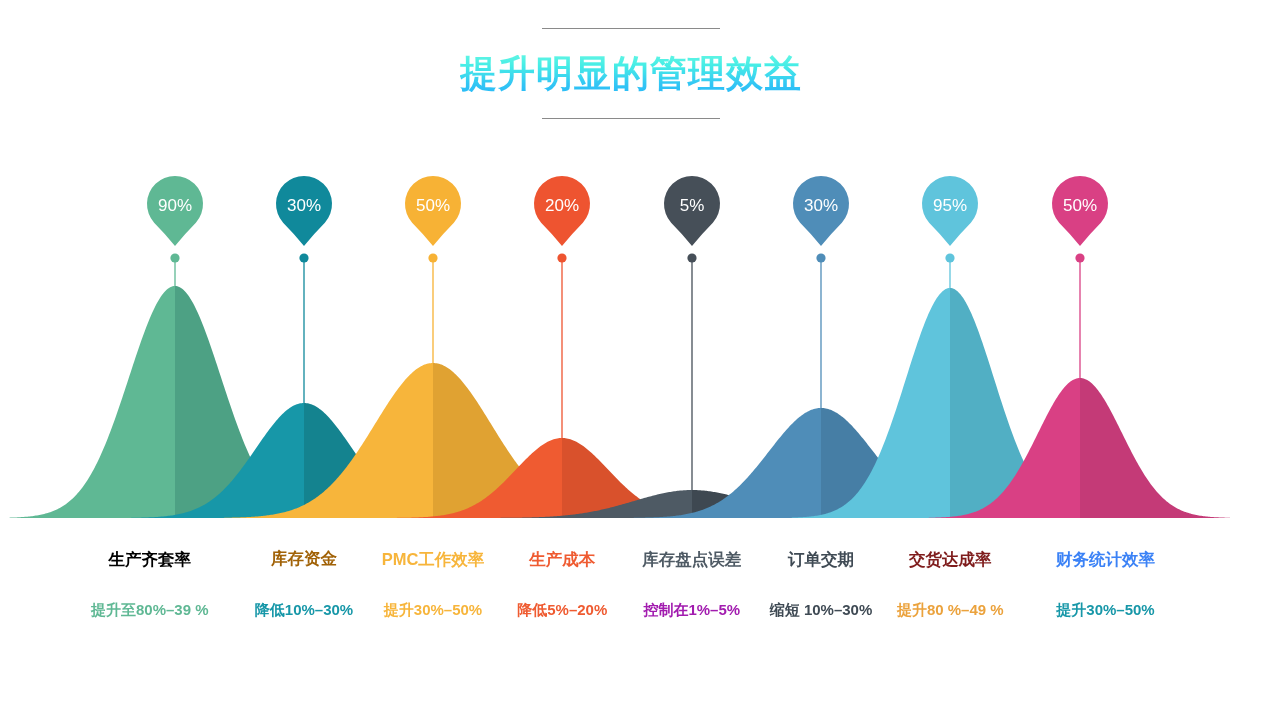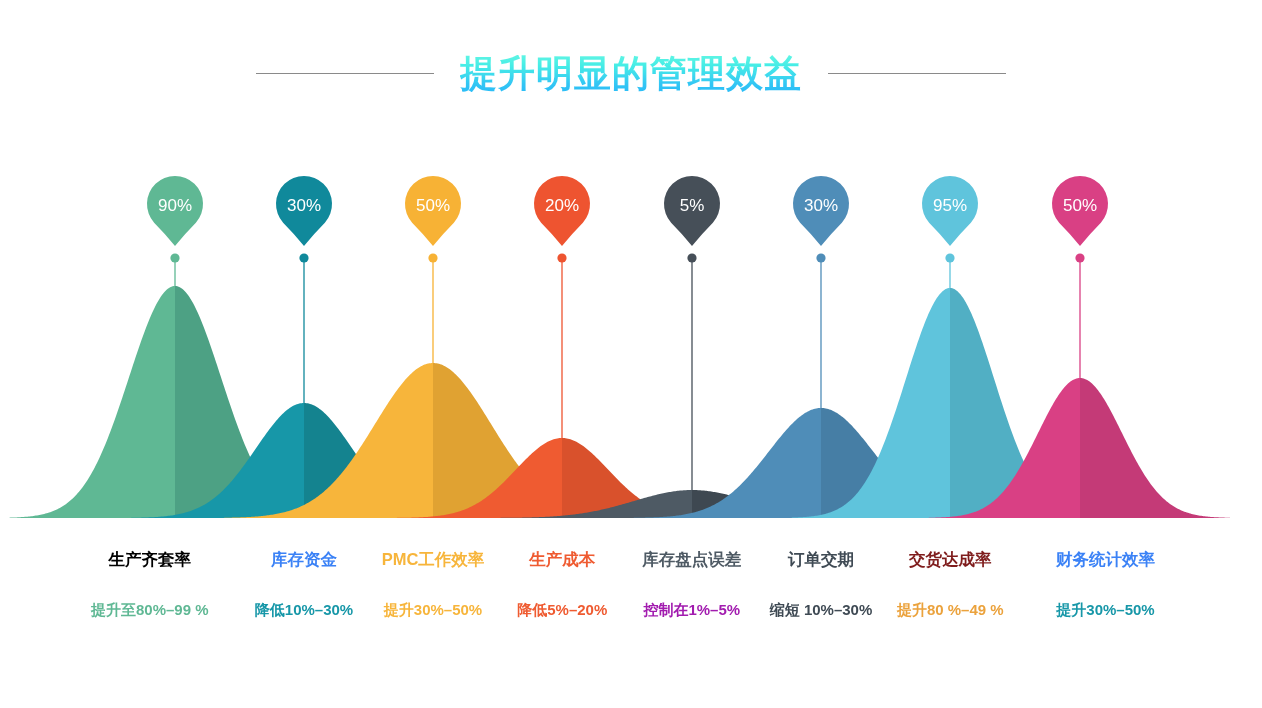--- a/index.html
+++ b/index.html
@@ -22,20 +22,21 @@
   .title-row {
     position: absolute;
     top: 44px;
     left: 0;
     width: 1262px;
     height: 58px;
     display: flex;
     align-items: center;
     justify-content: center;
     gap: 26px;
+    flex-direction: column;
   }
   .title-rule {
     height: 1px;
     width: 178px;
     background: #8a8a8a;
     flex: none;
   }
   .title-text {
     font-size: 37px;
     font-weight: bold;
@@ -157,31 +158,31 @@
         <text x="950" y="210.5" text-anchor="middle" fill="#ffffff" font-size="17" font-family="&quot;Liberation Sans&quot;, sans-serif">95%</text>
         <line x1="1080" y1="258" x2="1080" y2="378" stroke="#D94084" stroke-width="1.3"></line>
         <circle cx="1080" cy="258" r="4.6" fill="#D94084"></circle>
         <path d="M 1059.13 222.67 A 28 28 0 1 1 1100.87 222.67 Q 1089.39 234.24 1080 246 Q 1070.61 234.24 1059.13 222.67 Z" fill="#D94084"></path>
         <text x="1080" y="210.5" text-anchor="middle" fill="#ffffff" font-size="17" font-family="&quot;Liberation Sans&quot;, sans-serif">50%</text>
       </g>
     </svg>
 
   <div class="label-row names" id="names-row">
       <div class="label-cell" style="width: 179.5px; margin-left: 60px; color: #000000;">生产齐套率</div>
-      <div class="label-cell" style="width: 129px; margin-left: 0px; color: #3b82f6;">库存资金</div>
+      <div class="label-cell" style="width: 129px; margin-left: 0px; color: #a16207; font-family: Liberation Serif, serif;">库存资金</div>
       <div class="label-cell" style="width: 129px; margin-left: 0px; color: rgb(247, 181, 59);">PMC工作效率</div>
       <div class="label-cell" style="width: 129.5px; margin-left: 0px; color: rgb(239, 91, 49);">生产成本</div>
       <div class="label-cell" style="width: 129.5px; margin-left: 0px; color: rgb(78, 90, 100);">库存盘点误差</div>
       <div class="label-cell" style="width: 129px; margin-left: 0px; color: rgb(63, 74, 84);">订单交期</div>
       <div class="label-cell" style="width: 129.5px; margin-left: 0px; color: #7f1d1d;">交货达成率</div>
       <div class="label-cell" style="width: 181px; margin-left: 0px; color: #3b82f6;">财务统计效率</div>
     </div>
 
   <div class="label-row subs" id="subs-row">
-      <div class="label-cell" style="width: 179.5px; margin-left: 60px; color: rgb(95, 184, 148);">提升至80%–99 %</div>
+      <div class="label-cell" style="width: 179.5px; margin-left: 60px; color: rgb(95, 184, 148);">提升至80%–39 %</div>
       <div class="label-cell" style="width: 129px; margin-left: 0px; color: rgb(23, 151, 168);">降低10%–30%</div>
       <div class="label-cell" style="width: 129px; margin-left: 0px; color: rgb(247, 181, 59);">提升30%–50%</div>
       <div class="label-cell" style="width: 129.5px; margin-left: 0px; color: rgb(239, 91, 49);">降低5%–20%</div>
       <div class="label-cell" style="width: 129.5px; margin-left: 0px; color: #a21caf;">控制在1%–5%</div>
       <div class="label-cell" style="width: 129px; margin-left: 0px; color: rgb(63, 74, 84);">缩短 10%–30%</div>
       <div class="label-cell" style="width: 129.5px; margin-left: 0px; color: rgb(235, 162, 60);">提升80 %–49 %</div>
       <div class="label-cell" style="width: 181px; margin-left: 0px; color: rgb(23, 151, 168);">提升30%–50%</div>
     </div>
 
 </div>

